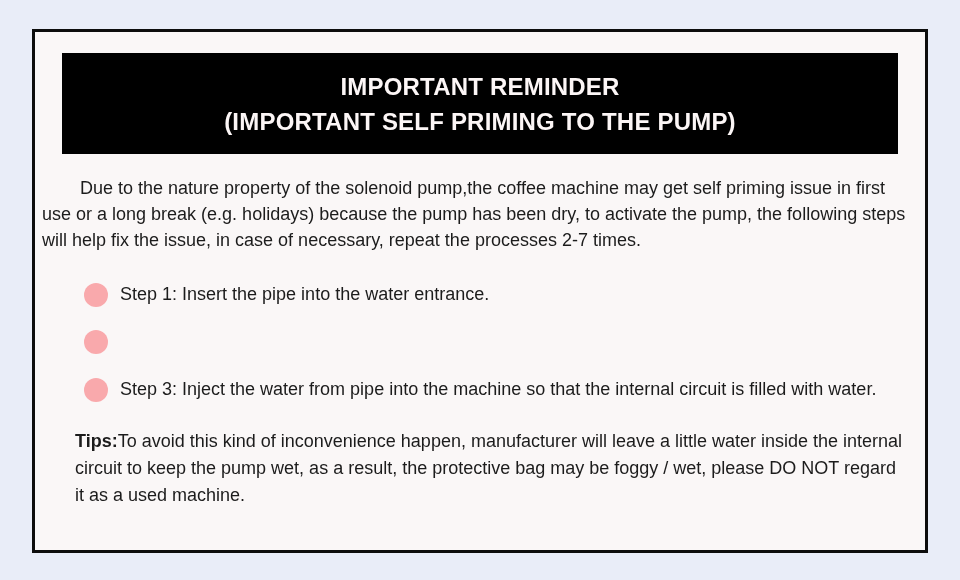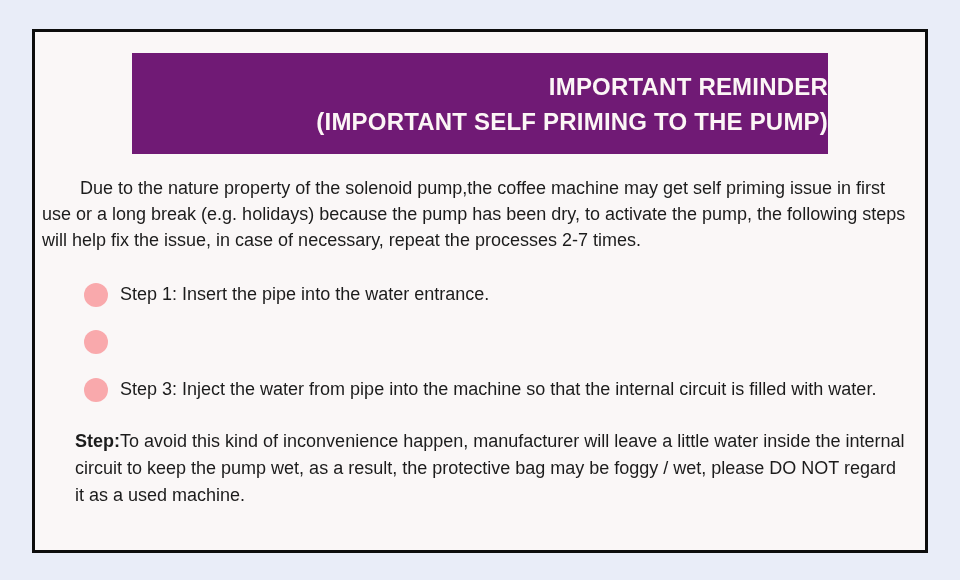--- a/index.html
+++ b/index.html
@@ -13,28 +13,28 @@
   }
   .panel {
     position: absolute;
     left: 32px; top: 29px;
     width: 896px; height: 524px;
     background: #faf7f7;
     border: 3px solid #0d0d0d;
   }
   .banner {
     margin: 21px auto 0 auto;
-    width: 696px; height: 101px;
-    background: #701a75;
+    width: 836px; height: 101px;
+    background: #000000;
     color: #fcf6f6;
     font-weight: bold;
     font-size: 24px;
     line-height: 35px;
     letter-spacing: 0.2px;
-    text-align: right;
+    text-align: center;
     display: flex;
     flex-direction: column;
     justify-content: center;
   }
   .intro {
     margin: 21px 6px 0 7px;
     font-size: 18px;
     line-height: 26px;
     text-indent: 38px;
   }
@@ -92,15 +92,15 @@
       <span class="bullet"></span>
     </div>
 
     <div class="step">
       <span class="bullet"></span>
       <span class="step-text">Step 3: Inject the water from pipe into the machine so that the internal circuit is filled with water.</span>
     </div>
 
   </div>
 
-  <p class="tips"><span class="tips-label">Step:</span><span>To avoid this kind of inconvenience happen, manufacturer will leave a little water inside the internal circuit to keep the pump wet, as a result, the protective bag may be foggy / wet, please DO NOT regard it as a used machine.</span></p>
+  <p class="tips"><span class="tips-label">Tips:</span><span>To avoid this kind of inconvenience happen, manufacturer will leave a little water inside the internal circuit to keep the pump wet, as a result, the protective bag may be foggy / wet, please DO NOT regard it as a used machine.</span></p>
 
 </div>
 
 </body></html>

